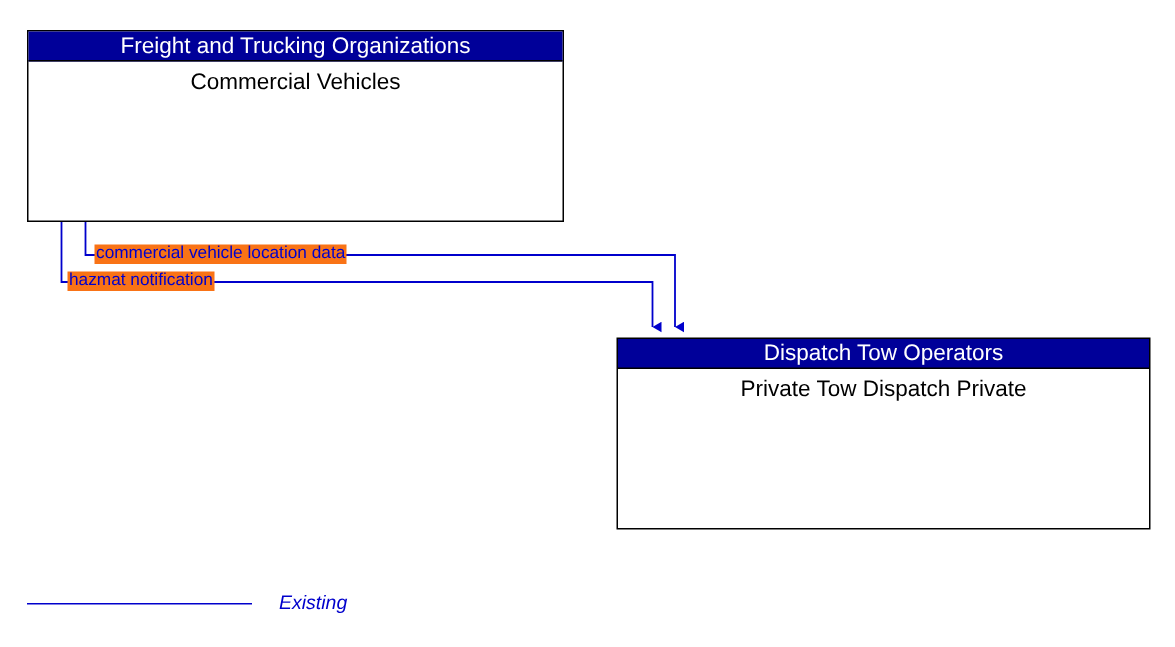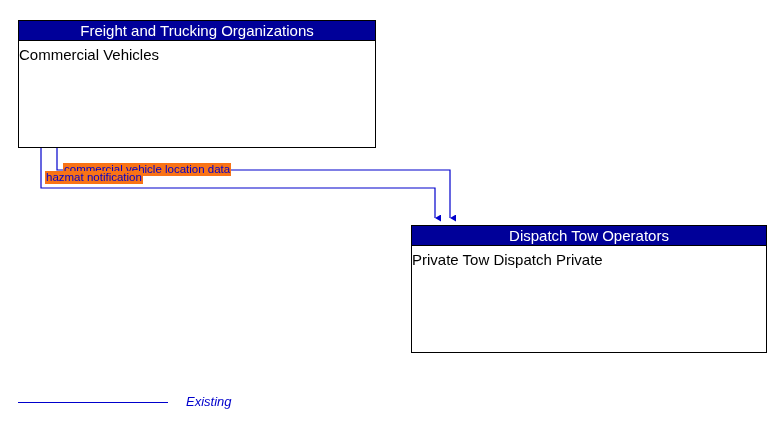--- a/index.html
+++ b/index.html
@@ -38,20 +38,21 @@
     text-align: center;
     white-space: nowrap;
     overflow: hidden;
     border-bottom: 1px solid #000000;
   }
   .arch-box .box-title {
     box-sizing: border-box;
     color: #000000;
     font-size: 15px;
     line-height: 19px;
+    text-align: center;
     padding-top: 4px;
     white-space: nowrap;
     overflow: hidden;
   }
 
   #box-commercial-vehicles {
     left: 18px;
     top: 20px;
     width: 358px;
     height: 128px;
@@ -73,21 +74,21 @@
     z-index: 4;
     background: #f97316;
     padding: 0 1px;
   }
   #label-commercial-vehicle-location-data {
     left: 63px;
     top: 163px;
   }
   #label-hazmat-notification {
     left: 45px;
-    top: 171px;
+    top: 181px;
   }
 
   
   #legend {
     position: absolute;
     left: 0;
     top: 388px;
     width: 783px;
     height: 30px;
     z-index: 4;

